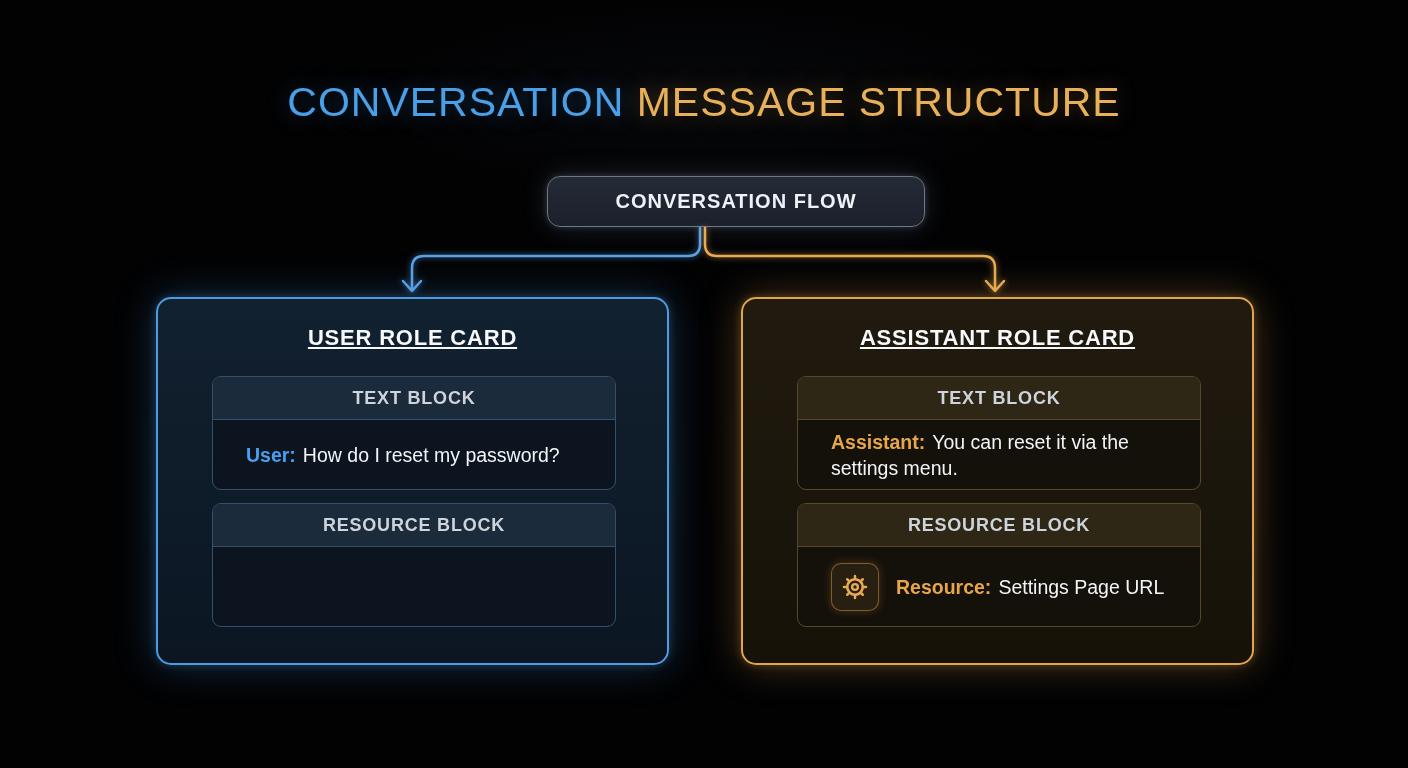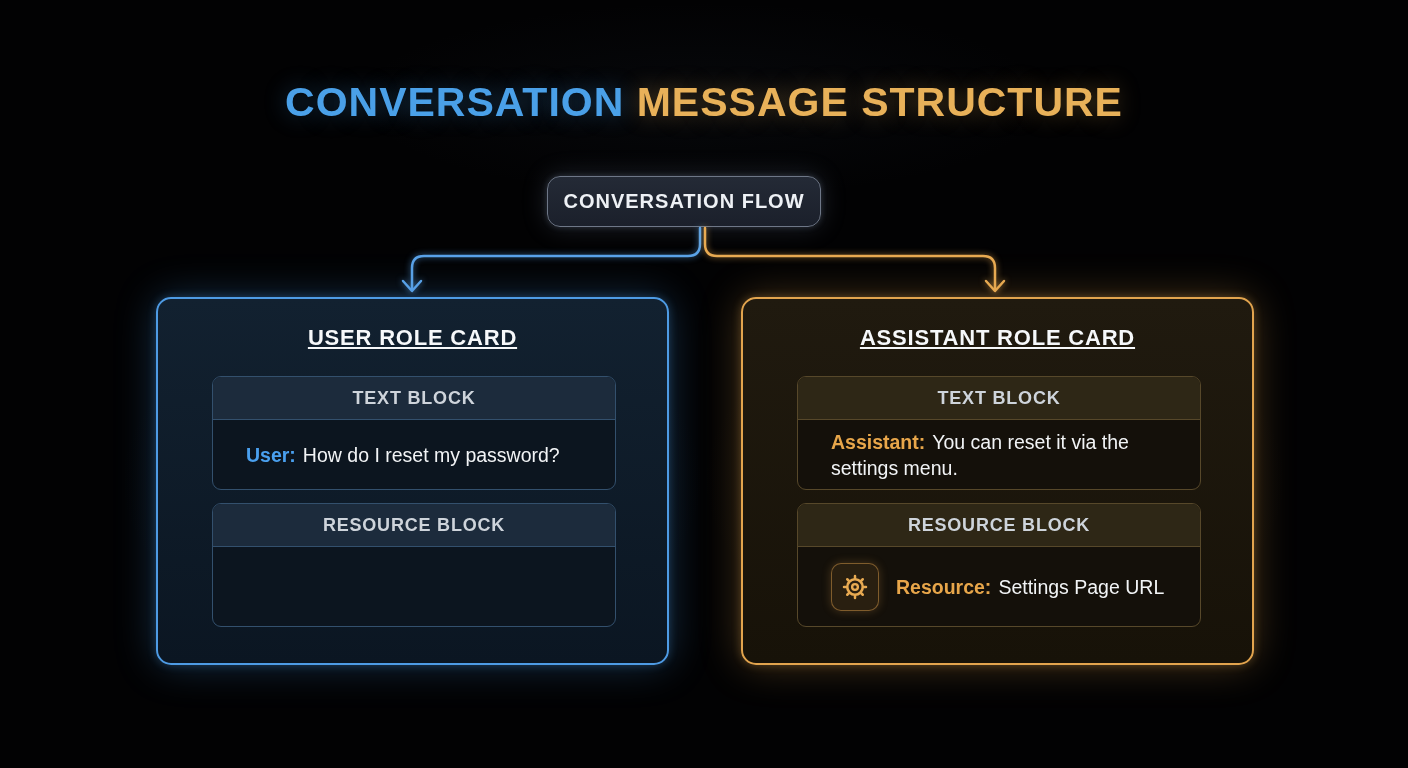--- a/index.html
+++ b/index.html
@@ -12,29 +12,29 @@
       radial-gradient(420px 260px at 995px 480px, rgba(150,100,30,0.10), transparent 70%),
       radial-gradient(500px 140px at 704px 100px, rgba(60,80,110,0.08), transparent 70%),
       #020203;
     overflow:hidden;
     color:#eef1f4;
   }
 
   
   .title {
     position:absolute; top:79px; left:0; width:100%;
-    text-align:center; font-size:41px; font-weight:700; letter-spacing:1px;
+    text-align:center; font-size:41px; font-weight:400; letter-spacing:1px;
     white-space:nowrap;
   }
   .title .t-blue   { color:#4aa0e8; text-shadow:0 0 22px rgba(74,160,232,0.35); }
   .title .t-orange { color:#e8b159; text-shadow:0 0 22px rgba(232,177,89,0.35); }
 
   
   .flow-node {
-    position:absolute; left:547px; top:176px; width:274px; height:51px;
+    position:absolute; left:547px; top:176px; width:378px; height:51px;
     background:linear-gradient(180deg,#242a36,#1b202b);
     border:1.5px solid #6e7787; border-radius:13px;
     display:flex; align-items:center; justify-content:center;
     font-size:20px; font-weight:700; letter-spacing:1px; color:#eef1f5;
     box-shadow:0 0 26px rgba(140,160,190,0.22), 0 0 6px rgba(140,160,190,0.25);
   }
 
   
   .card {
     position:absolute; top:297px; width:513px; height:368px;

